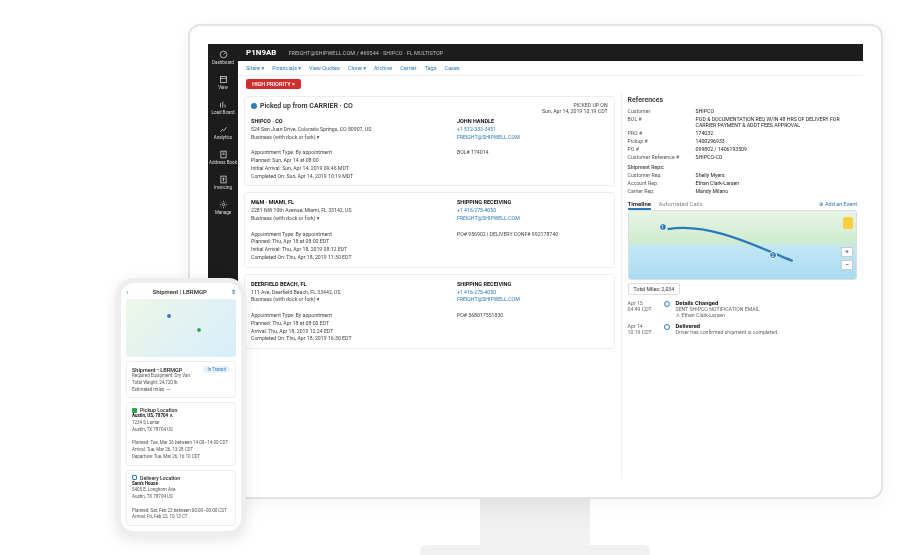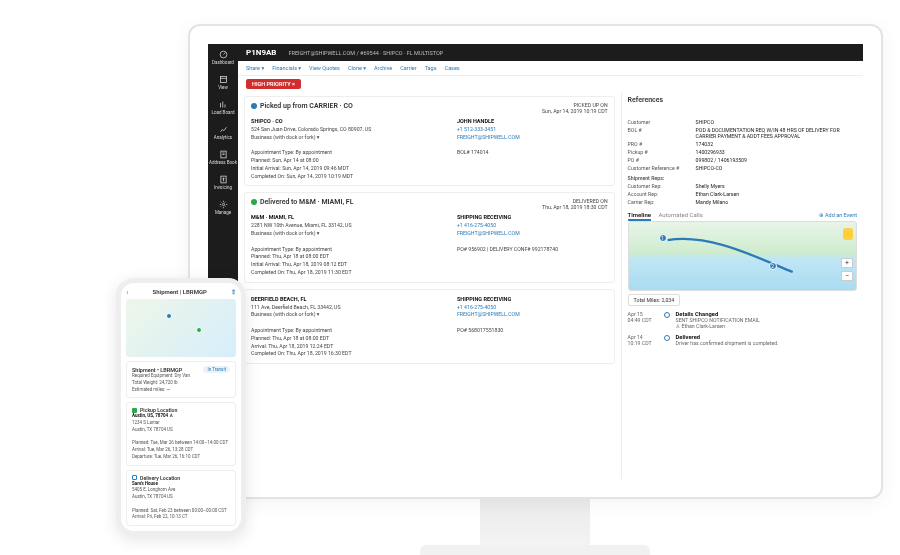--- a/index.html
+++ b/index.html
@@ -37,21 +37,21 @@
   .dot.green { background: #2aa84a; }
   .card-title { font-weight: 600; font-size: 7px; }
   .card-right { text-align: right; font-size: 5.2px; color: #444; }
   .card-body { display: flex; gap: 10px; font-size: 5.2px; color: #444; line-height: 1.5; }
   .card-body .c1 { flex: 1.3; }
   .card-body .c2 { flex: 1; }
   .card-body b { color: #111; font-size: 5.5px; }
   .link { color: #2b7bb9; }
 
   
-  .ref-title { font-weight: 600; font-size: 7px; margin-bottom: 15px; }
+  .ref-title { font-weight: 600; font-size: 7px; margin-bottom: 4px; }
   .ref-row { display: flex; font-size: 5.2px; margin-bottom: 2px; }
   .ref-row .k { width: 68px; color: #555; }
   .ref-row .v { flex: 1; color: #222; }
 
   
   .timeline-head { display: flex; justify-content: space-between; align-items: center; font-size: 6px; margin: 6px 0 3px; }
   .timeline-head .tabs span { margin-right: 6px; color: #888; }
   .timeline-head .tabs span.active { color: #111; font-weight: 600; border-bottom: 2px solid #2b7bb9; padding-bottom: 1px; }
   .add-event { color: #2b7bb9; font-size: 5.5px; cursor: pointer; }
   .map { width: 100%; height: 70px; border: 1px solid #ddd; border-radius: 3px; position: relative; overflow: hidden; background: linear-gradient(180deg,#e8f4e8 0%, #cfeccf 45%, #bfe6f5 55%, #a9dcf1 100%); }
@@ -193,27 +193,20 @@
               <div class="c2">
                 <b>JOHN HANDLE</b><br>
                 <span class="link">+1 512-333-3451</span><br>
                 <span class="link">FREIGHT@SHIPWELL.COM</span><br><br>
                 <span>BOL# 174014</span>
               </div>
             </div>
           </div>
 
           <div class="card">
-            <div class="card-head">
-              <div><span class="dot green"></span><span class="card-title">Delivered to M&amp;M · MIAMI, FL</span></div>
-              <div class="card-right">
-                  <div>DELIVERED ON</div>
-                  <div>Thu, Apr 18, 2019 18:30 CDT</div>
-                </div>
-            </div>
             <div class="card-body">
               <div class="c1">
                 <b>M&amp;M · MIAMI, FL</b><br>
                 <span>2281 NW 10th Avenue, Miami, FL 33142, US</span><br>
                 <span>Business (with dock or fork) ▾</span><br><br>
                 <span>Appointment Type: By appointment</span><br>
                 <span>Planned: Thu, Apr 18 at 08:00 EDT</span><br>
                 <span>Initial Arrival: Thu, Apr 18, 2019 08:12 EDT</span><br>
                 <span>Completed On: Thu, Apr 18, 2019 11:30 EDT</span>
               </div>

